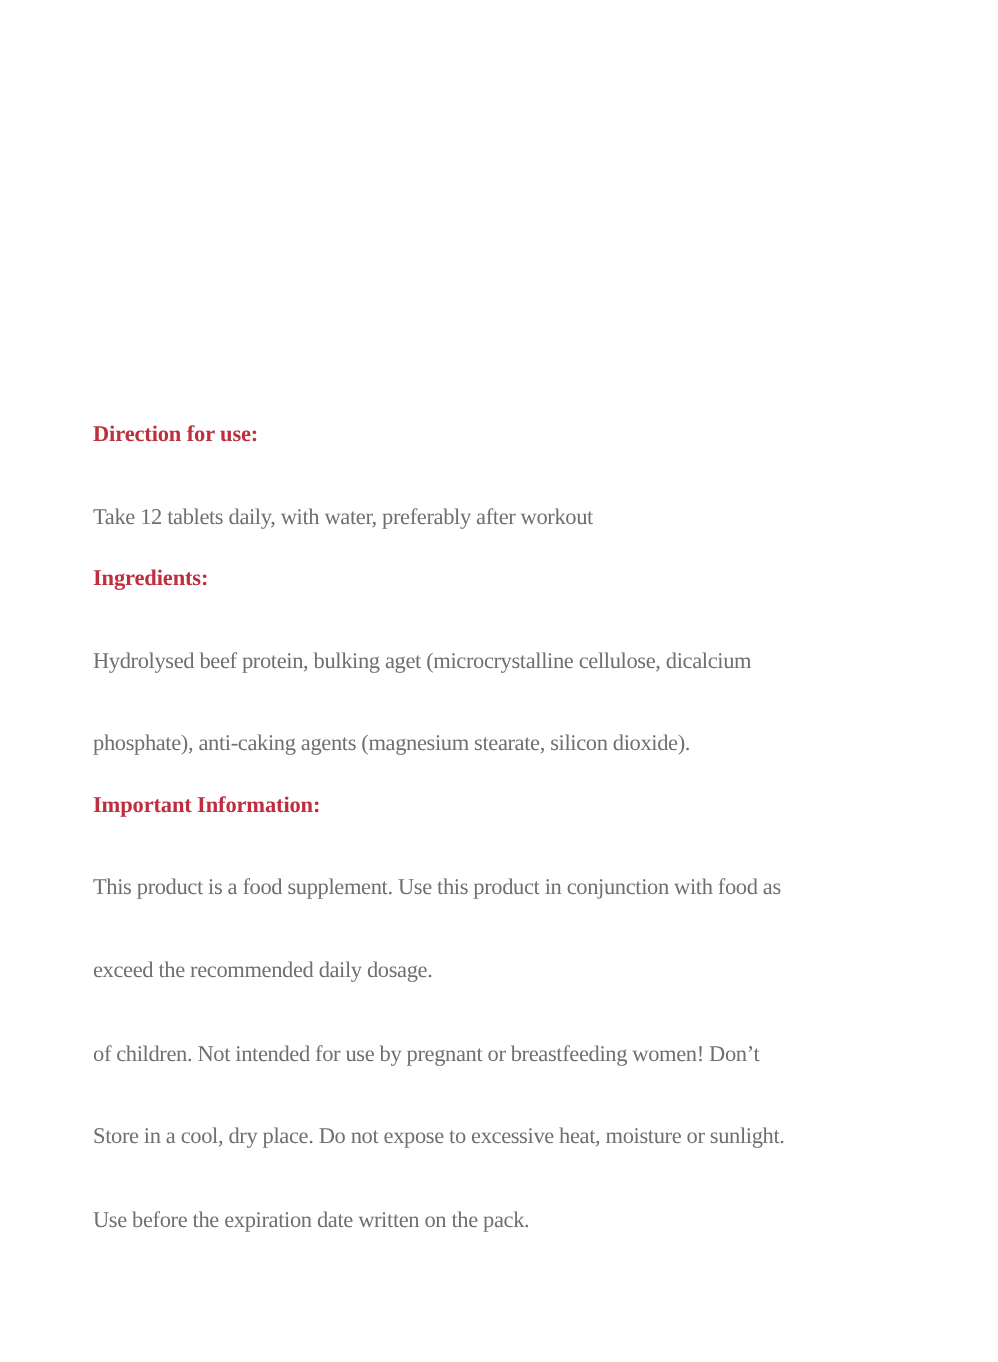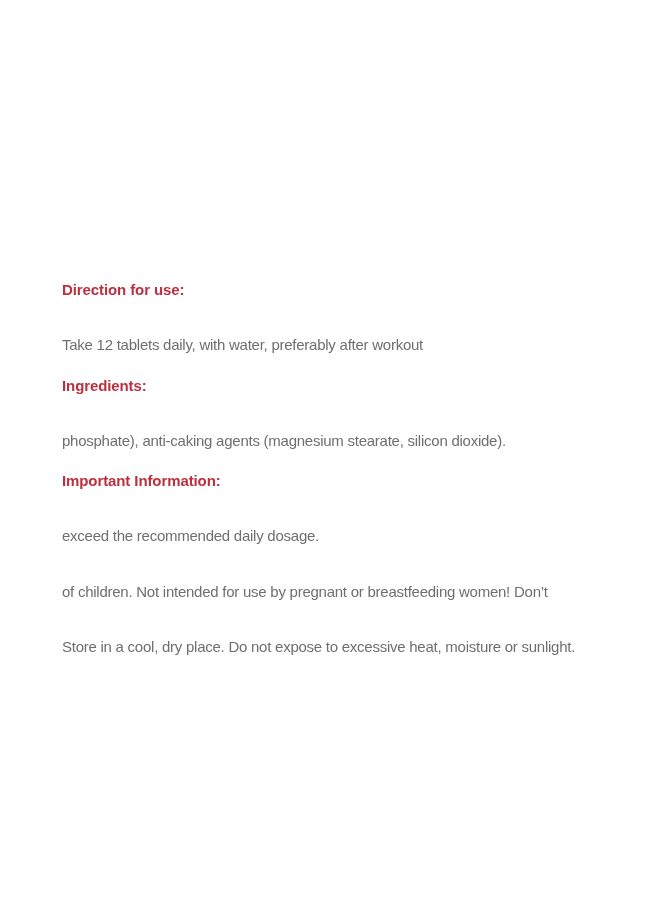--- a/index.html
+++ b/index.html
@@ -8,20 +8,21 @@
     width: 665px;
     height: 908px;
     overflow: hidden;
     font-family: "Liberation Sans", sans-serif;
   }
   .sheet {
     width: 538px;
     height: 908px;
     background: var(--page-bg, #ffffff);
     padding: 280px 40px 0 62px;
+    font-family: Liberation Serif, serif;
   }
   .section { margin: 0; }
   .heading {
     color: var(--heading-color, #bd2f3f);
     font-size: 15px;
     font-weight: bold;
     line-height: 20px;
     letter-spacing: -0.1px;
     margin-bottom: 20px;
   }
@@ -46,26 +47,29 @@
   <section class="section">
     <h2 class="heading">Direction for use:</h2>
     <div class="body-block">
       <p class="line">Take 12 tablets daily, with water, preferably after workout</p>
     </div>
   </section>
 
   <section class="section">
     <h2 class="heading">Ingredients:</h2>
     <div class="body-block">
+      <p class="line">Hydrolysed beef protein, bulking aget (microcrystalline cellulose, dicalcium</p>
       <p class="line">phosphate), anti-caking agents (magnesium stearate, silicon dioxide).</p>
     </div>
   </section>
 
   <section class="section">
     <h2 class="heading">Important Information:</h2>
     <div class="body-block">
+      <p class="line">This product is a food supplement. Use this product in conjunction with food as</p>
       <p class="line">exceed the recommended daily dosage.</p>
       <p class="line">of children. Not intended for use by pregnant or breastfeeding women! Don’t</p>
       <p class="line">Store in a cool, dry place. Do not expose to excessive heat, moisture or sunlight.</p>
+      <p class="line">Use before the expiration date written on the pack.</p>
     </div>
   </section>
 
 </div>
 
 </body></html>

